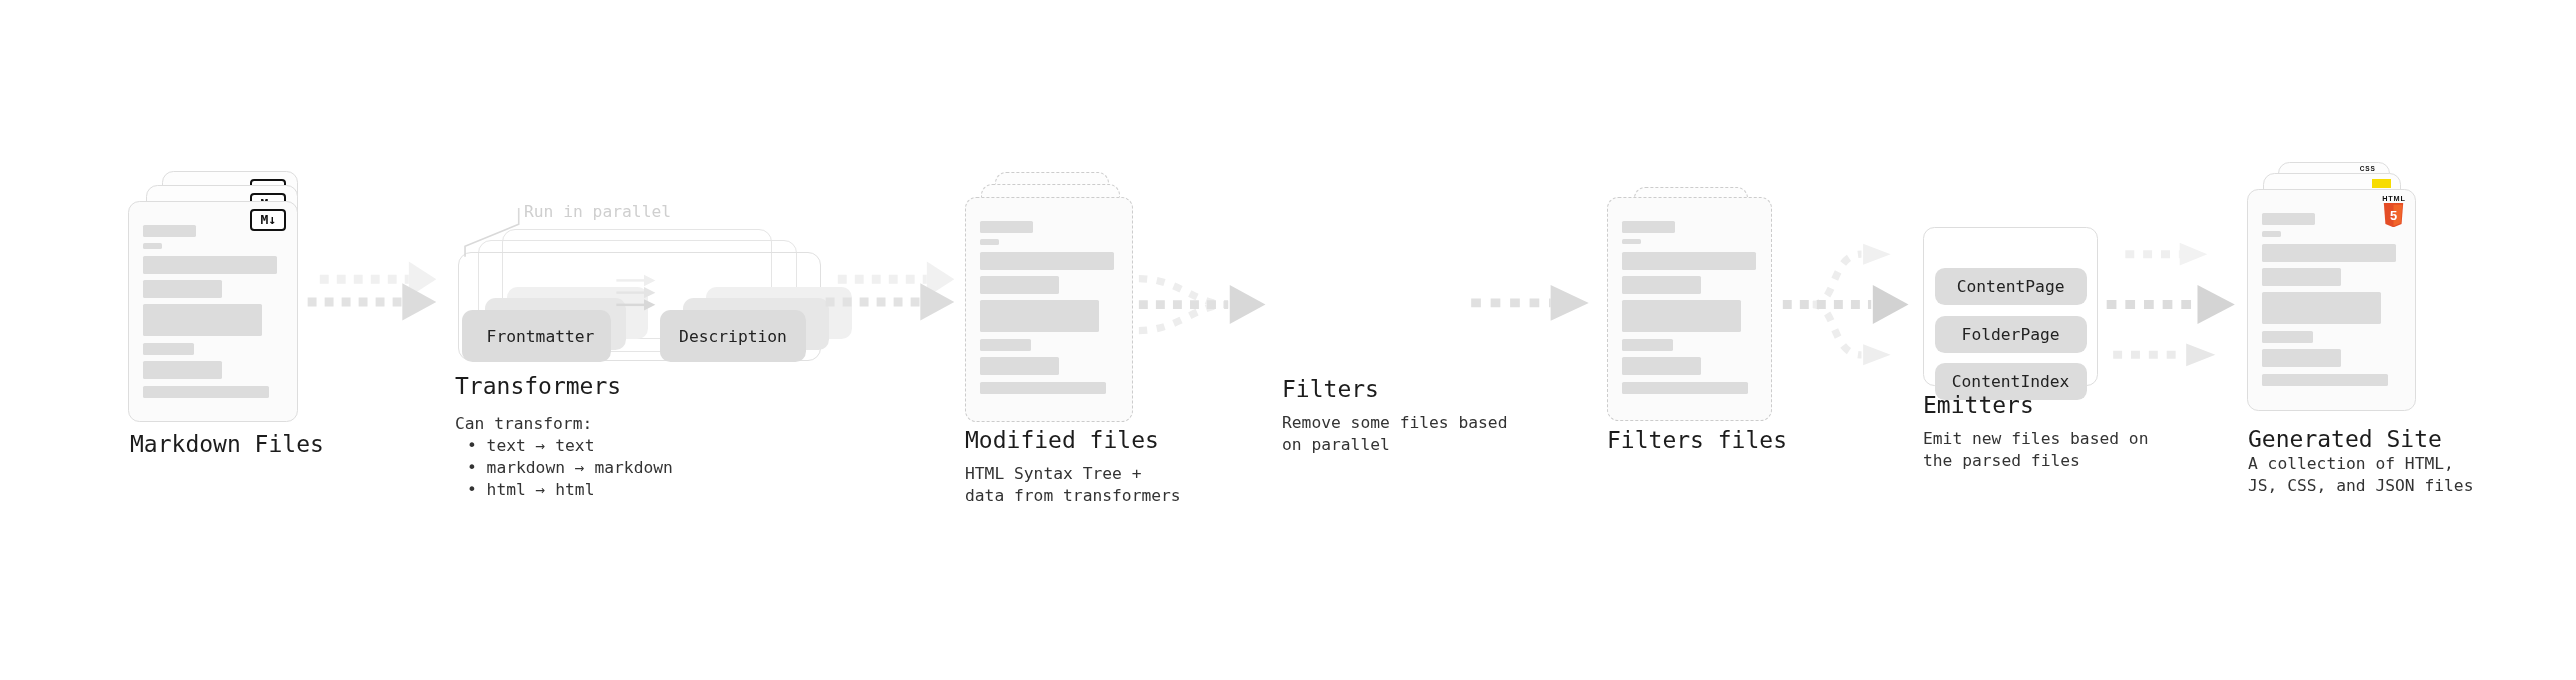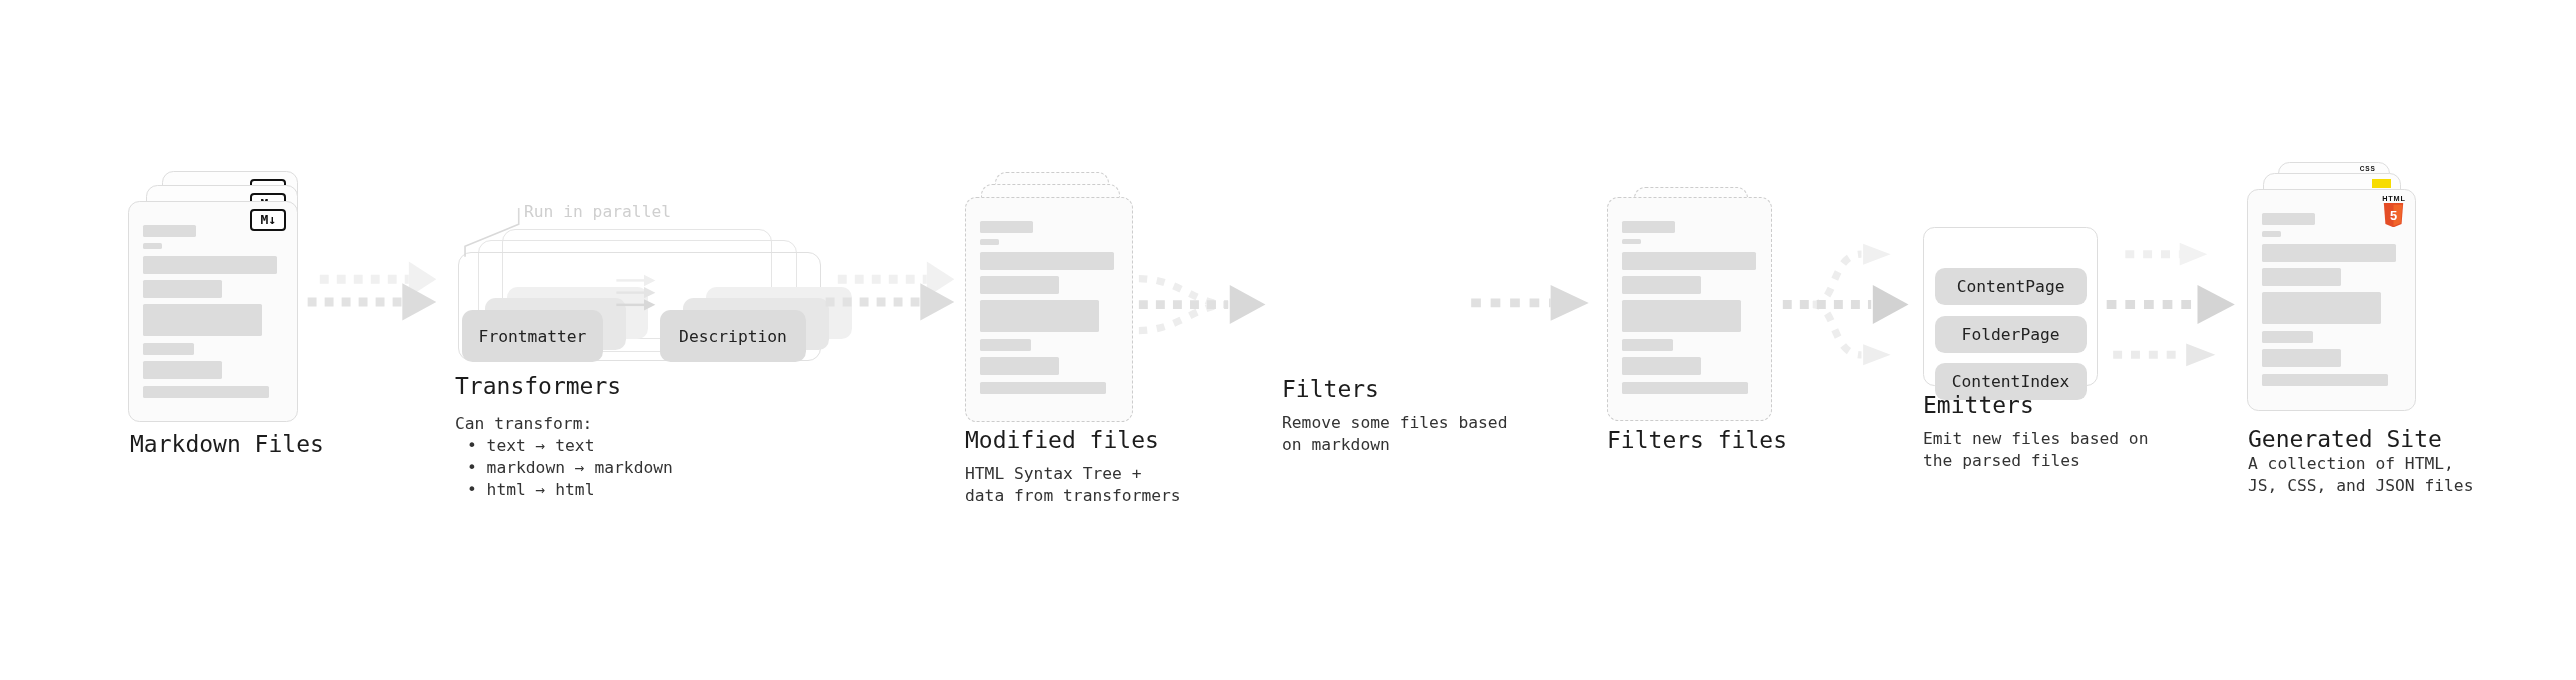--- a/index.html
+++ b/index.html
@@ -78,21 +78,21 @@
   <div class="stack" style="left:439px;top:195px;width:423px;height:179px;">
     <div class="obox" style="left:63px;top:34px;width:268px;height:108px;"></div>
     <div class="obox" style="left:39px;top:45px;width:317px;height:110px;"></div>
     <div class="obox" style="left:18.7px;top:57px;width:361px;height:107px;border-color:#e0e0e0;"></div>
     <div class="ann" style="left:85px;top:199px;top:6.5px;">Run in parallel</div>
 
     <div class="chip ghost2" style="left:68px;top:61px;width:141px;height:52px;"></div>
     <div class="chip ghost2" style="left:267px;top:61px;width:146px;height:52px;"></div>
     <div class="chip ghost1" style="left:46px;top:72px;width:141px;height:52px;"></div>
     <div class="chip ghost1" style="left:244px;top:72px;width:146px;height:52px;"></div>
-    <div class="chip" style="left:23px;top:84px;width:141px;height:52px;">Frontmatter</div>
+    <div class="chip" style="left:23px;top:84px;width:141px;height:52px;padding-left:8px;">Frontmatter</div>
     <div class="chip" style="left:221px;top:84px;width:146px;height:52px;">Description</div>
     <svg width="423" height="179" style="position:absolute;left:0;top:0;pointer-events:none;" viewBox="0 0 520 220">
       <polyline points="98,16 98,36 32,63 32,76" stroke="#d9d9d9" stroke-width="2" fill="none"></polyline>
       <line x1="218" y1="105" x2="252" y2="105" stroke="#eeeeee" stroke-width="3"></line>
       <polygon points="252,98 266,105 252,112" fill="#eeeeee"></polygon>
       <line x1="218" y1="120" x2="252" y2="120" stroke="#e4e4e4" stroke-width="3"></line>
       <polygon points="252,113 266,120 252,127" fill="#e4e4e4"></polygon>
       <line x1="218" y1="135" x2="252" y2="135" stroke="#d8d8d8" stroke-width="3"></line>
       <polygon points="252,128 266,135 252,142" fill="#d8d8d8"></polygon>
     </svg>
@@ -130,21 +130,21 @@
 
   <svg class="arrow" style="left:1134px;top:254px;" width="142" height="102" viewBox="0 0 175 125">
     <path d="M 6,30 C 55,30 75,62 116,62" stroke="#ededed" stroke-width="9" stroke-dasharray="10 12" fill="none"></path>
     <path d="M 6,94 C 55,94 75,62 116,62" stroke="#ededed" stroke-width="9" stroke-dasharray="10 12" fill="none"></path>
     <line x1="6" y1="62" x2="116" y2="62" stroke="#e0e0e0" stroke-width="11" stroke-dasharray="11 10"></line>
     <polygon points="118,38 162,62 118,86" fill="#d8d8d8"></polygon>
   </svg>
 
   <div class="h" style="left:1282px;top:376px;">Filters</div>
   <div class="d" style="left:1282px;top:412px;">Remove some files based</div>
-  <div class="d" style="left:1282px;top:434px;">on markdown</div>
+  <div class="d" style="left:1282px;top:434px;">on parallel</div>
 
   <svg class="arrow" style="left:1467px;top:268px;" width="130" height="73" viewBox="0 0 160 90">
     <line x1="5" y1="43" x2="103" y2="43" stroke="#e0e0e0" stroke-width="11" stroke-dasharray="12 12"></line>
     <polygon points="103,21 150,43 103,65" fill="#dadada"></polygon>
   </svg>
 
   <div class="stack" style="left:1607px;top:187px;width:167px;height:236px;">
     <div class="page dashed behind" style="left:27px;top:0;width:112px;height:219px;"></div>
     <div class="page dashed" style="left:0;top:9.8px;width:163px;height:222px;">
       <div class="bar b1"></div>

